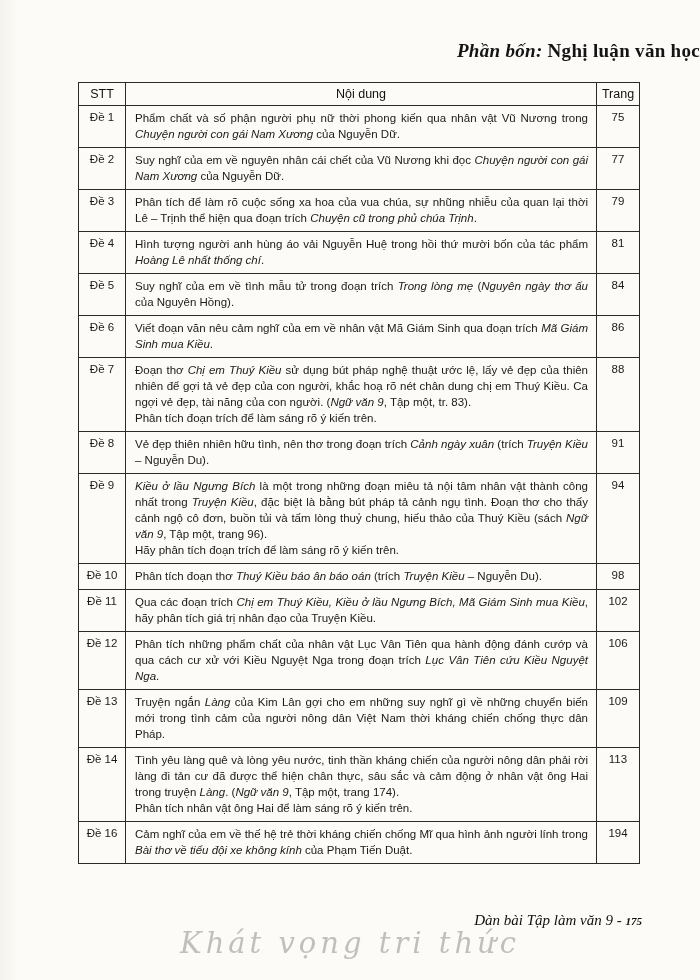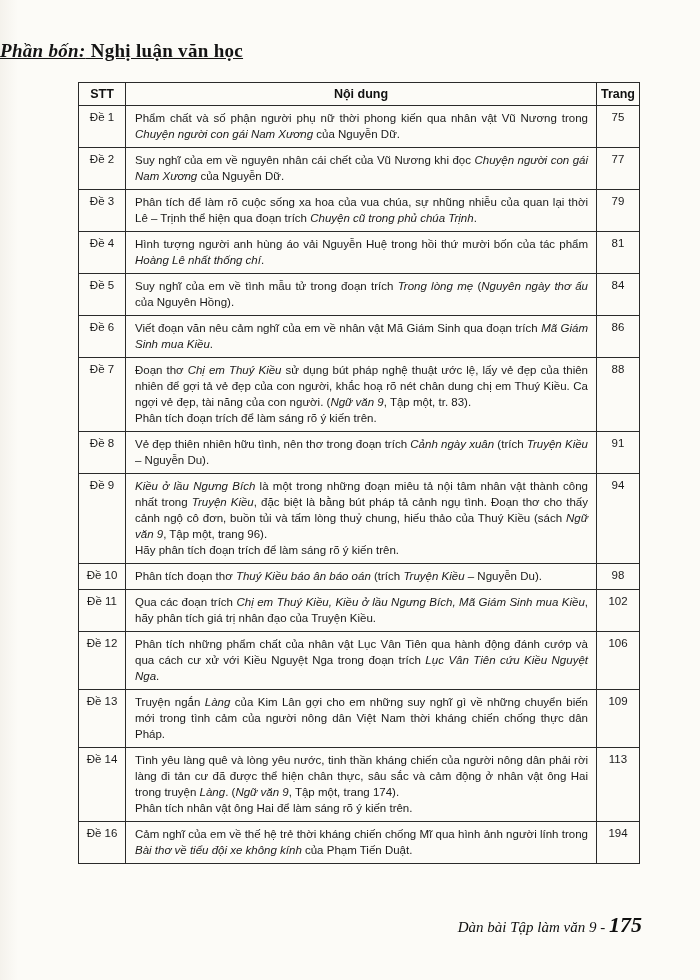--- a/index.html
+++ b/index.html
@@ -7,40 +7,39 @@
     width:700px;height:980px;
     background:#fcfbf7;
     font-family:"Liberation Sans",sans-serif;
     color:#1c1c1c;
     position:relative;
     overflow:hidden;
   }
   .page{position:absolute;inset:0;background:linear-gradient(90deg,#f4f2ec 0,#fcfbf7 18px,#fcfbf7 100%);}
   .title{
     position:absolute;top:40px;left:0;width:100%;
-    text-align:left;margin:0;
+    text-align:right;margin:0;
     font-family:"Liberation Serif",serif;
     font-size:19px;font-weight:bold;color:#141414;
     letter-spacing:.3px;
-    text-decoration:underline;
   }
   .title em{font-style:italic;}
   table.toc{
     position:absolute;left:78px;top:82px;width:562px;
     border-collapse:collapse;table-layout:fixed;
     background:transparent;
   }
   .toc col.c-stt{width:47px;}
   .toc col.c-trang{width:43px;}
   .toc th,.toc td{
     border:1px solid #2a2a2a;
     vertical-align:top;
   }
   .toc th{
-    font-size:12.5px;font-weight:bold;text-align:center;
+    font-size:12.5px;font-weight:normal;text-align:center;
     padding:4px 2px;color:#111;
   }
   td.stt{
     text-align:center;font-size:11.5px;padding:5px 2px;
     white-space:nowrap;color:#1a1a1a;
   }
   td.content{
     font-size:11.5px;line-height:16px;
     padding:4px 8px 5px 9px;
     text-align:justify;color:#1a1a1a;
@@ -62,21 +61,21 @@
     position:absolute;left:50%;top:926px;transform:translateX(-50%);
     font-family:"DejaVu Serif",serif;font-style:italic;
     font-size:29px;color:#8f8f8f;opacity:.55;letter-spacing:4px;
     white-space:nowrap;
   }
   .footer{
     position:absolute;right:58px;top:912px;z-index:6;
     font-family:"Liberation Serif",serif;font-style:italic;
     font-size:15px;color:#101010;white-space:nowrap;
   }
-  .footer .f-page{font-weight:bold;font-size:22px;}
+  .footer .f-page{font-weight:bold;font-size:11px;}
 </style>
 </head>
 <body>
 
 <div class="page">
 
   <h1 class="title"><em>Phần bốn:</em><span> Nghị luận văn học</span></h1>
 
   <table class="toc">
     <colgroup>
@@ -197,17 +196,18 @@
           <td class="stt">Đề 16</td>
           <td class="content">
             <div class="par"><span>Cảm nghĩ của em về thế hệ trẻ thời kháng chiến chống Mĩ qua hình ảnh người lính trong </span><em>Bài thơ về tiểu đội xe không kính</em><span> của Phạm Tiến Duật.</span></div>
           </td>
           <td class="trang">194</td>
         </tr>
       </tbody>
   </table>
 
   <div class="watermark">
+    <div class="wm-slogan">Khát vọng tri thức</div>
   </div>
 
   <div class="footer"><span class="f-text">Dàn bài Tập làm văn 9 - </span><span class="f-page">175</span></div>
 
 </div>
 
 </body></html>

